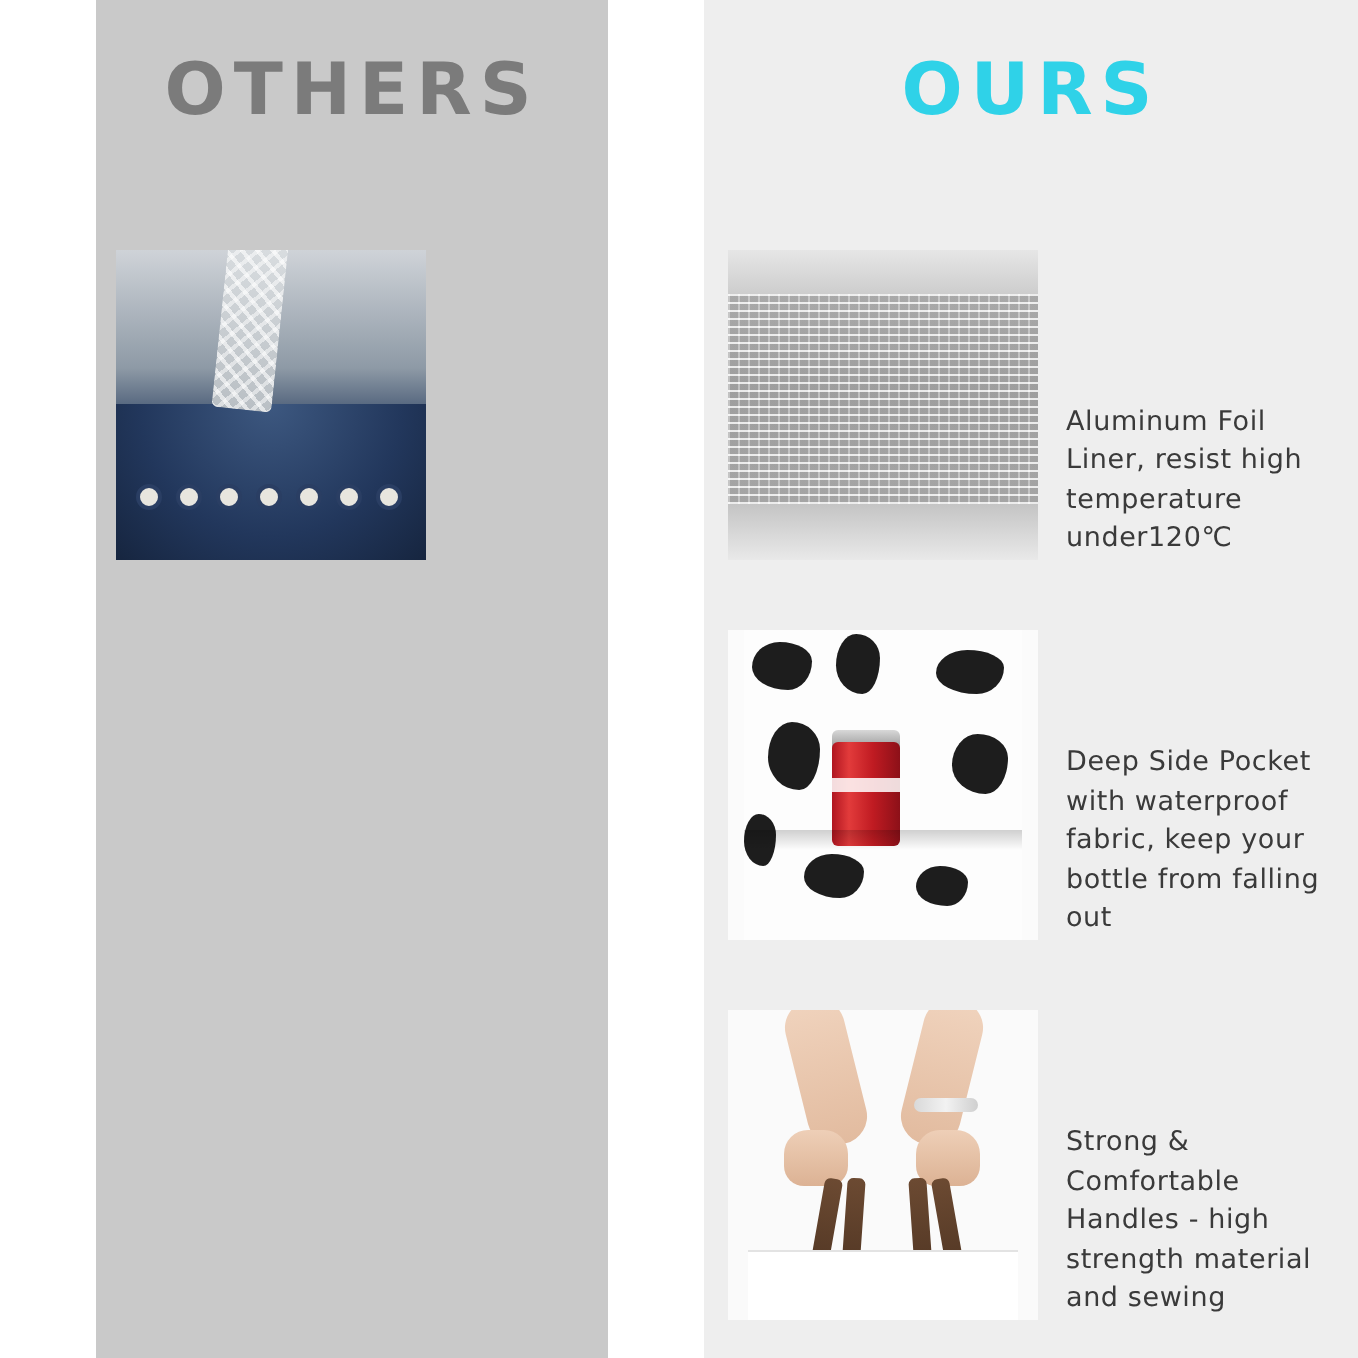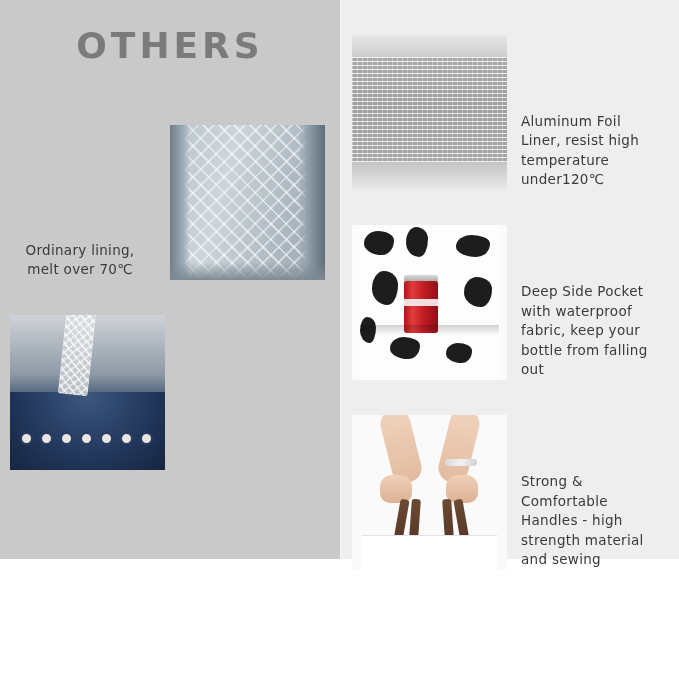--- a/index.html
+++ b/index.html
@@ -14,21 +14,22 @@
     overflow: hidden;
   }
   .board {
     position: relative;
     width: 679px;
     height: 679px;
     display: flex;
   }
   .col {
     position: relative;
-    height: 559px;
+    height: 679px;
+    margin-left: 48px;
   }
   .col-left {
     width: 340px;
     background: #c9c9c9;
   }
   .col-right {
     width: 339px;
     background: #eeeeee;
   }
   .header {
@@ -297,28 +298,20 @@
 <body>
 
 <div class="board">
 
   <div class="col col-left">
     <div class="header">
       <div class="header-title title-others">OTHERS</div>
     </div>
     <div class="rows">
 
-      <div class="row row-left">
-        <div class="text-cell text-left">Ordinary lining, melt over 70℃</div>
-        <div class="img-cell img-lining">
-          <div class="lining-edge-l"></div>
-          <div class="lining-edge-r"></div>
-          <div class="lining-edge-b"></div>
-        </div>
-      </div>
 
 
       <div class="row row-left">
         <div class="img-cell img-handle-bad">
           <div class="bag-dark"></div>
           <div class="strap"></div>
           <div class="dot-row">
             <div class="dot" style="left:2px;"></div>
             <div class="dot" style="left:22px;"></div>
             <div class="dot" style="left:42px;"></div>
@@ -327,20 +320,23 @@
             <div class="dot" style="left:102px;"></div>
             <div class="dot" style="left:122px;"></div>
           </div>
         </div>
       </div>
 
     </div>
   </div>
 
   <div class="col col-right">
+    <div class="header">
+      <div class="header-title title-ours">OURS</div>
+    </div>
     <div class="rows">
 
       <div class="row row-right">
         <div class="img-cell img-foil">
           <div class="foil-top"></div>
           <div class="foil-bot"></div>
         </div>
         <div class="text-cell text-right">Aluminum Foil Liner, resist high temperature under120℃</div>
       </div>
 

